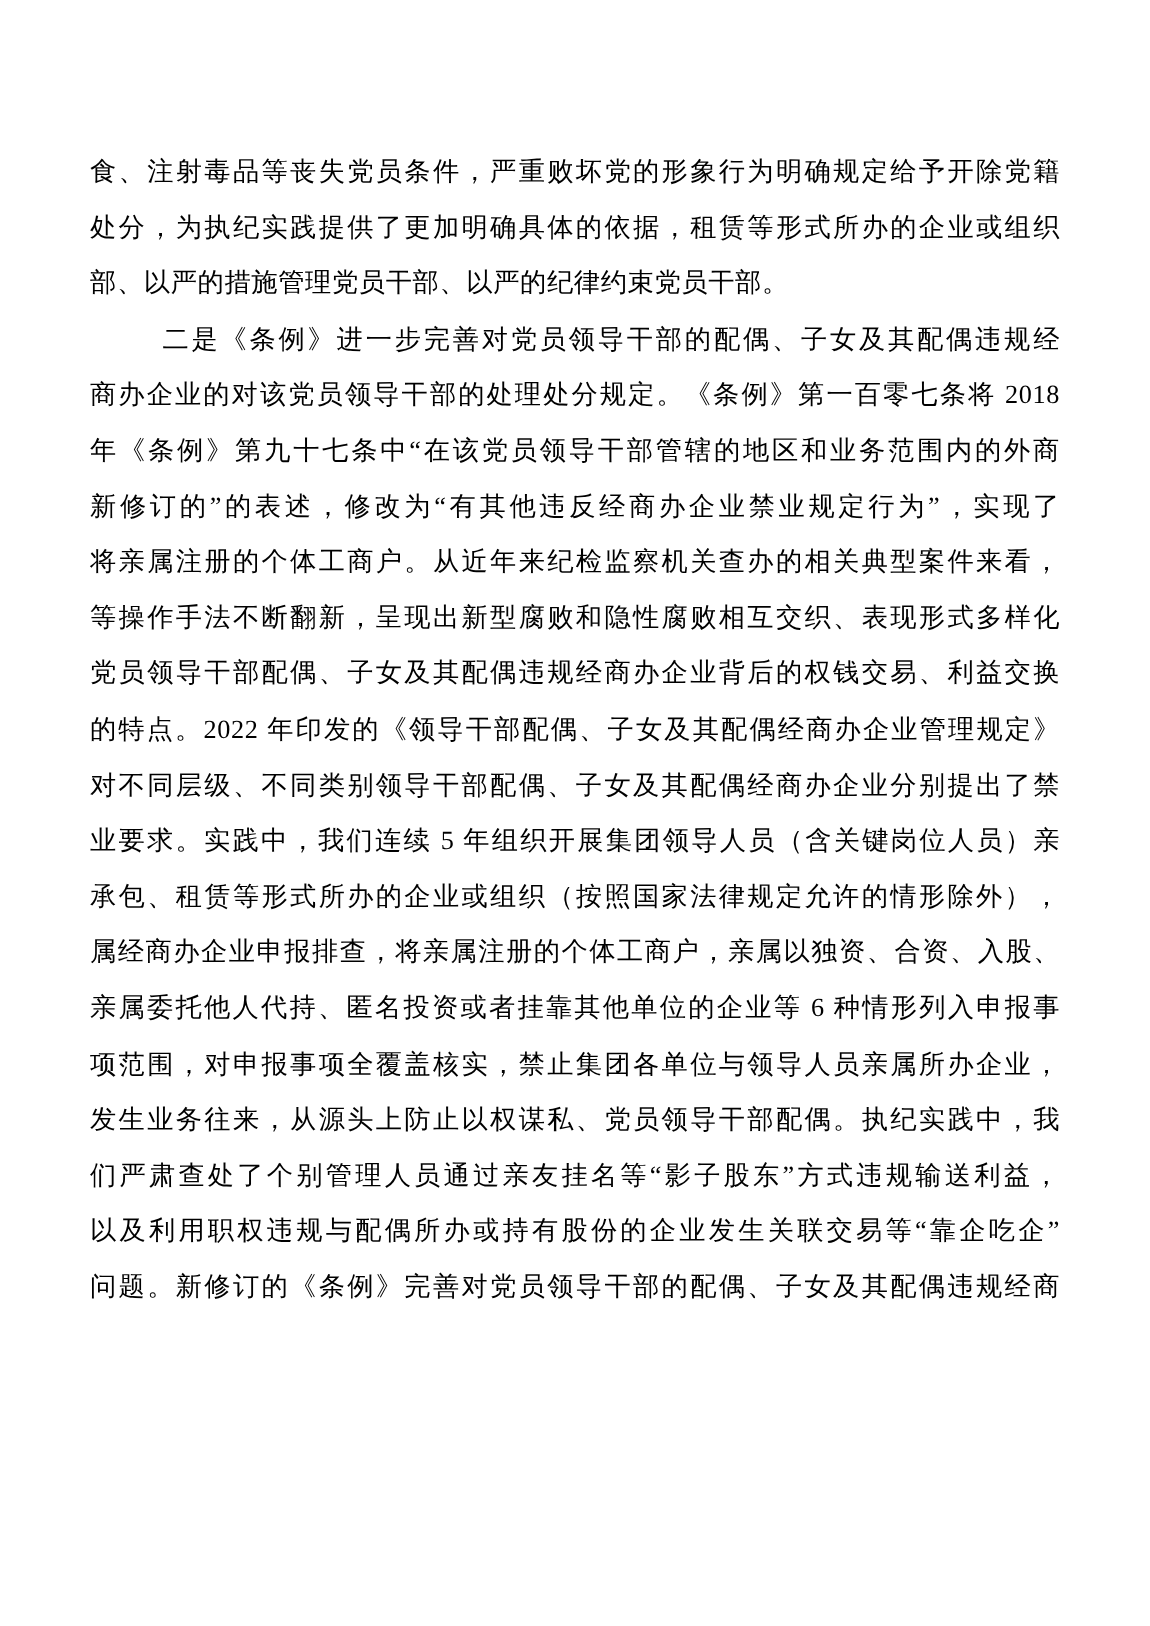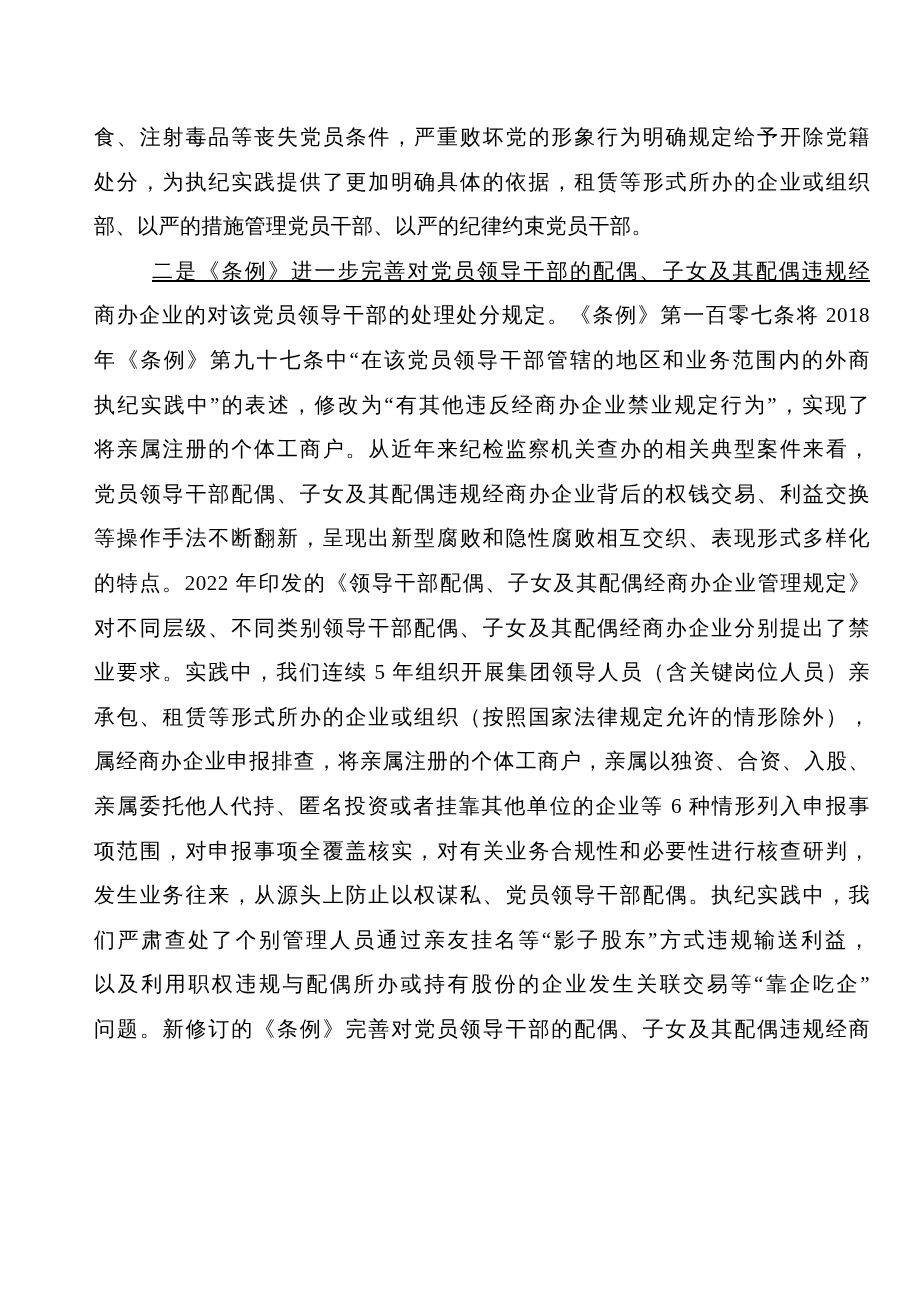--- a/index.html
+++ b/index.html
@@ -21,49 +21,47 @@
     padding: 115px 72px 0 72px;
     background: #ffffff;
   }
   .line {
     width: 776px;
     line-height: 44.6px;
     font-size: 21px;
     letter-spacing: 0.5px;
     white-space: normal;
     text-align: left;
-    margin-left: 22px;
   }
   .line.justify {
     text-align: justify;
     text-align-last: justify;
   }
   .line.indent {
     text-indent: 58px;
-    text-decoration: underline;
   }
 </style>
 </head>
 <body style="background: rgb(255, 255, 255); color: rgb(0, 0, 0);">
 
 <div class="doc-page">
     <div class="line justify">食、注射毒品等丧失党员条件，严重败坏党的形象行为明确规定给予开除党籍</div>
     <div class="line justify">处分，为执纪实践提供了更加明确具体的依据，租赁等形式所办的企业或组织</div>
     <div class="line">部、以严的措施管理党员干部、以严的纪律约束党员干部。</div>
     <div class="line justify indent">二是《条例》进一步完善对党员领导干部的配偶、子女及其配偶违规经</div>
     <div class="line justify">商办企业的对该党员领导干部的处理处分规定。《条例》第一百零七条将 2018</div>
     <div class="line justify">年《条例》第九十七条中“在该党员领导干部管辖的地区和业务范围内的外商</div>
-    <div class="line justify">执纪实践中”的表述，修改为“有其他违反经商办企业禁业规定行为”，实现了</div>
+    <div class="line justify">新修订的”的表述，修改为“有其他违反经商办企业禁业规定行为”，实现了</div>
     <div class="line justify">将亲属注册的个体工商户。从近年来纪检监察机关查办的相关典型案件来看，</div>
+    <div class="line justify">等操作手法不断翻新，呈现出新型腐败和隐性腐败相互交织、表现形式多样化</div>
     <div class="line justify">党员领导干部配偶、子女及其配偶违规经商办企业背后的权钱交易、利益交换</div>
-    <div class="line justify">等操作手法不断翻新，呈现出新型腐败和隐性腐败相互交织、表现形式多样化</div>
     <div class="line justify">的特点。2022 年印发的《领导干部配偶、子女及其配偶经商办企业管理规定》</div>
     <div class="line justify">对不同层级、不同类别领导干部配偶、子女及其配偶经商办企业分别提出了禁</div>
     <div class="line justify">业要求。实践中，我们连续 5 年组织开展集团领导人员（含关键岗位人员）亲</div>
     <div class="line justify">承包、租赁等形式所办的企业或组织（按照国家法律规定允许的情形除外），</div>
     <div class="line justify">属经商办企业申报排查，将亲属注册的个体工商户，亲属以独资、合资、入股、</div>
     <div class="line justify">亲属委托他人代持、匿名投资或者挂靠其他单位的企业等 6 种情形列入申报事</div>
-    <div class="line justify">项范围，对申报事项全覆盖核实，对有关业务合规性和必要性进行核查研判，</div>
+    <div class="line justify">项范围，对申报事项全覆盖核实，禁止集团各单位与领导人员亲属所办企业，</div>
     <div class="line justify">发生业务往来，从源头上防止以权谋私、党员领导干部配偶。执纪实践中，我</div>
     <div class="line justify">们严肃查处了个别管理人员通过亲友挂名等“影子股东”方式违规输送利益，</div>
     <div class="line justify">以及利用职权违规与配偶所办或持有股份的企业发生关联交易等“靠企吃企”</div>
     <div class="line justify">问题。新修订的《条例》完善对党员领导干部的配偶、子女及其配偶违规经商</div>
   </div>
 
 </body></html>

